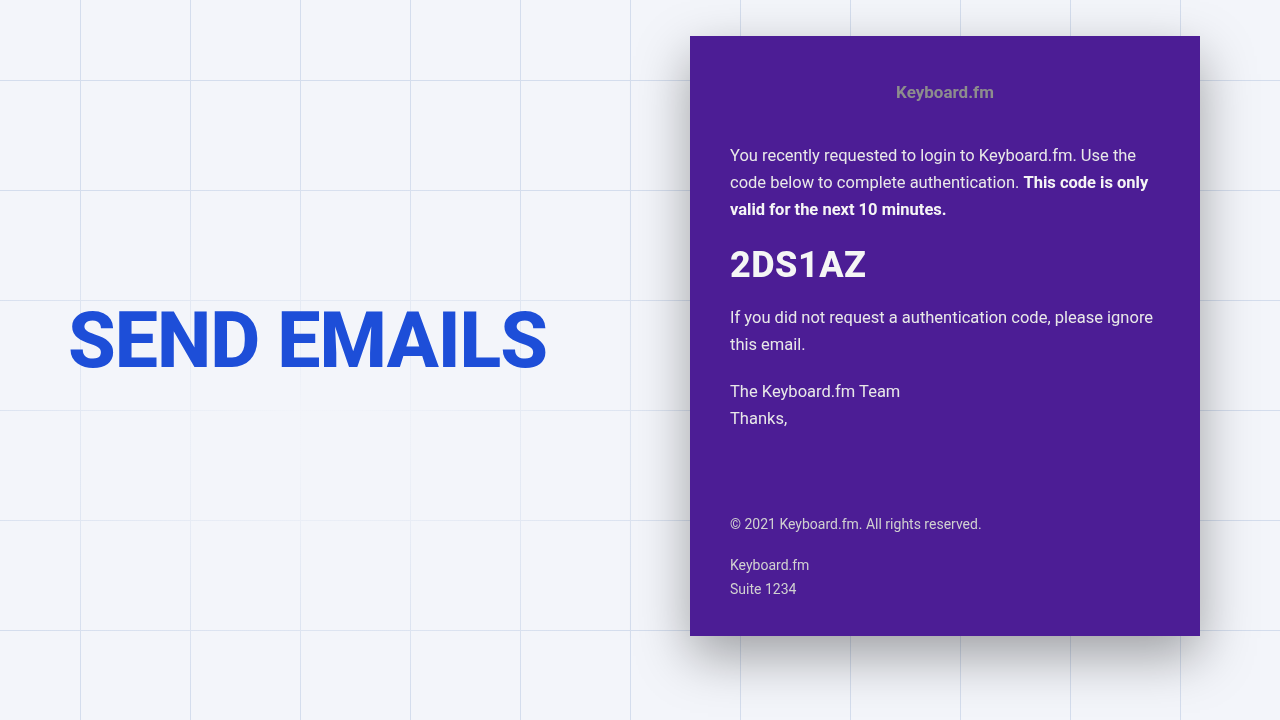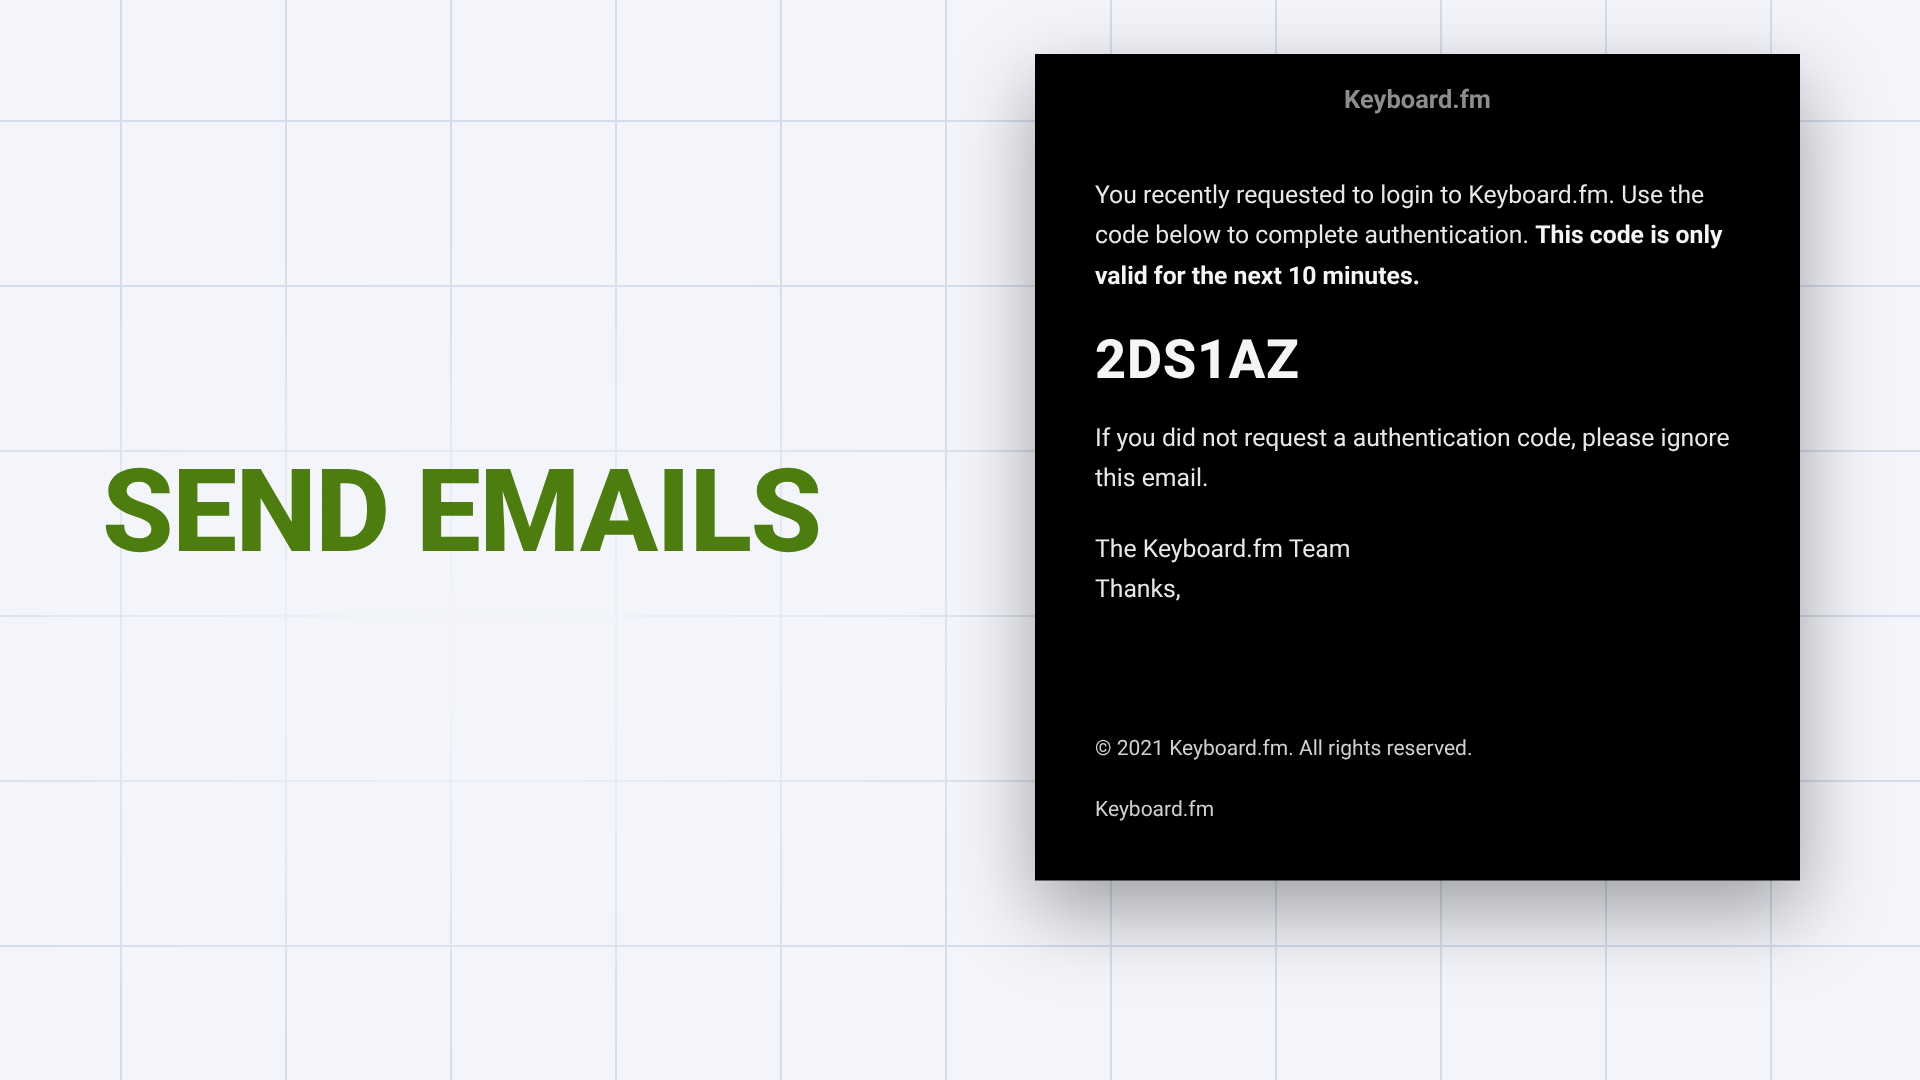--- a/index.html
+++ b/index.html
@@ -35,31 +35,31 @@
     }
     
     .headline {
       position: absolute;
       left: 68px;
       top: 304px;
       font-weight: 800;
       font-size: 77px;
       line-height: 0.98;
       letter-spacing: -1px;
-      color: #4d7c0f;
+      color: #1d4ed8;
     }
     
     .email-card {
       position: absolute;
       right: 80px;
       top: 36px;
       width: 510px;
-      background: #000000;
+      background: #4c1d95;
       box-shadow: 0 20px 50px rgba(0,0,0,0.35);
-      padding: 21px 40px 34px 40px;
+      padding: 46px 40px 34px 40px;
       color: #e8e8e8;
     }
     
     .brand {
       text-align: center;
       color: #8d8d8d;
       font-weight: 700;
       font-size: 17px;
       margin-bottom: 40px;
     }
@@ -123,14 +123,15 @@
   <p class="body-text">If you did not request a authentication code, please ignore this email.</p>
 
   <div class="signoff">
     <div>The Keyboard.fm Team</div>
     <div>Thanks,</div>
   </div>
 
   <div class="footer">
     <div class="copyright">© 2021 Keyboard.fm. All rights reserved.</div>
     <div>Keyboard.fm</div>
+    <div>Suite 1234</div>
   </div>
 </div>
 
 </body></html>

